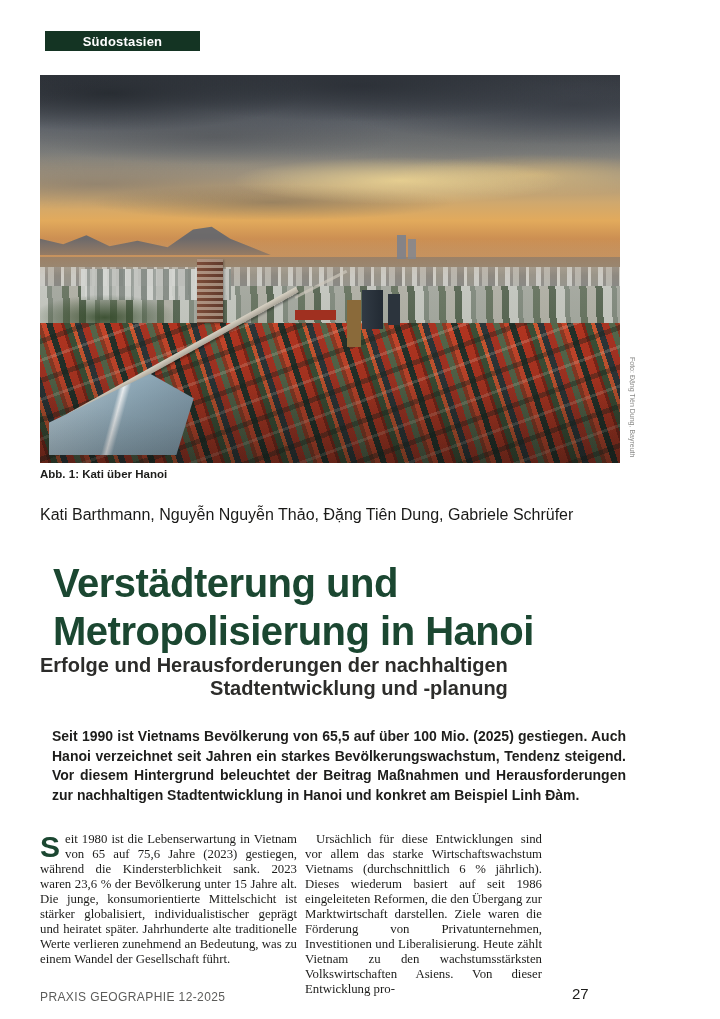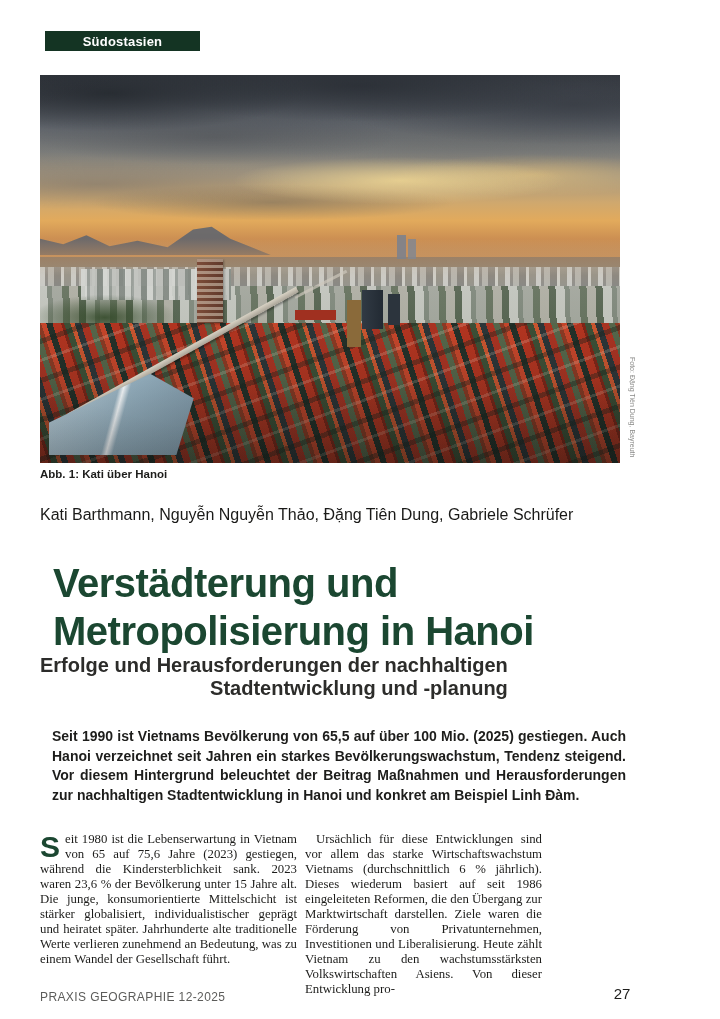--- a/index.html
+++ b/index.html
@@ -91,21 +91,21 @@
     font-family:"Liberation Serif","DejaVu Serif",serif;font-size:12.8px;line-height:15px;
     color:#1c1c1a;text-align:justify;hyphens:auto;}
   .col{margin:0;}
   .col1{width:257px;}
   .col2{width:237px;text-indent:11px;}
   .dropcap{float:left;font-family:"Liberation Sans","DejaVu Sans",sans-serif;font-weight:bold;
     color:var(--accent-green,#1b4731);font-size:30px;line-height:25px;padding:2px 5px 0 0;}
 
   
   .footer-journal{position:absolute;left:40px;top:990px;font-size:12px;letter-spacing:.4px;color:#5c5c5a;}
-  .page-number{position:absolute;left:572px;top:985px;width:100px;text-align:center;font-size:15px;color:#1d1d1b;}
+  .page-number{position:absolute;left:572px;top:985px;width:100px;text-align:left;font-size:15px;color:#1d1d1b;}
 </style>
 </head>
 <body>
 
 <div class="page">
 
   <div class="category-box">
     <span>Südostasien</span>
   </div>
 

